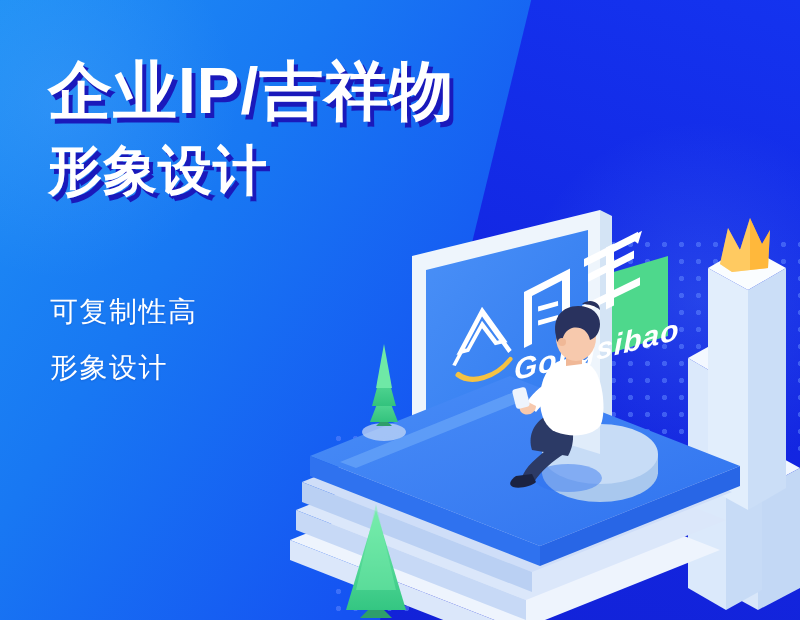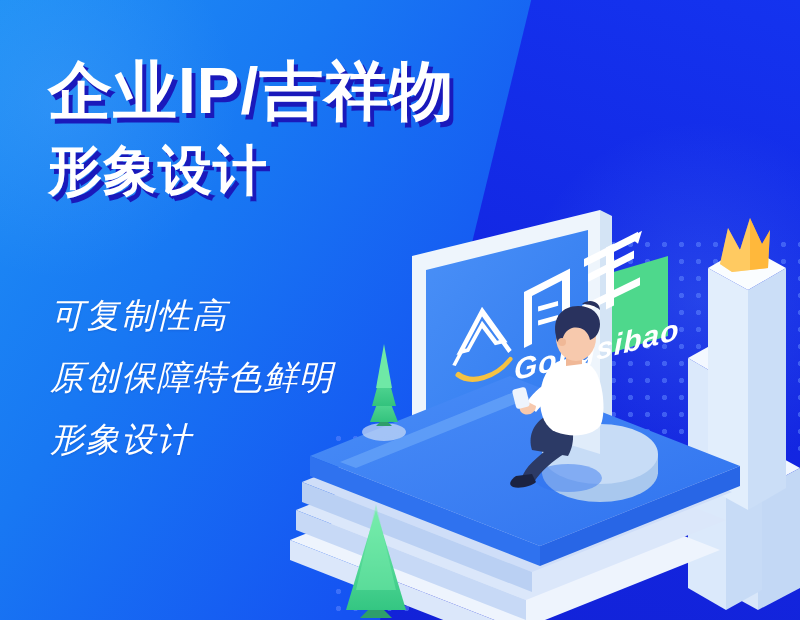--- a/index.html
+++ b/index.html
@@ -41,24 +41,23 @@
     text-shadow:4px 5px 0 #1a19bb;
     line-height:1.22;
   }
   .h-line{display:block;white-space:nowrap;}
   .h-line.l1{font-size:64px;}
   .h-line.l2{font-size:54px;margin-top:8px;}
 
   
   .subs{position:absolute;left:50px;top:298px;}
   .sub-line{
-    display:block;color:#ffffff;font-size:34px;line-height:1.0;
+    display:block;color:#ffffff;font-size:28px;line-height:1.0;
     margin-bottom:28px;letter-spacing:1.5px;font-weight:normal;
     text-shadow:0 1px 2px rgba(10,30,120,.18);
-    font-style:italic;
   }
 
   
   .stage{position:absolute;left:300px;top:210px;width:500px;height:410px;}
   .stage svg{position:absolute;left:0;top:0;overflow:visible;}
 </style>
 </head>
 <body>
 
 <div id="poster">
@@ -69,21 +68,20 @@
   <div class="dot-field"></div>
   <div class="dot-field left"></div>
 
   <div class="headline">
     <span class="h-line l1">企业IP/吉祥物</span>
     <span class="h-line l2">形象设计</span>
   </div>
 
   <div class="subs">
     <span class="sub-line">可复制性高</span>
-    <span class="sub-line">原创保障特色鲜明</span>
     <span class="sub-line">形象设计</span>
   </div>
 
   <div class="stage">
     <svg width="500" height="410" viewBox="0 0 500 410">
       <defs>
         <linearGradient id="gTreeA" x1="0" y1="0" x2="0" y2="1">
           <stop offset="0" stop-color="#6fe8a6"></stop>
             <stop offset="1" stop-color="#33c27d"></stop>
         </linearGradient>

